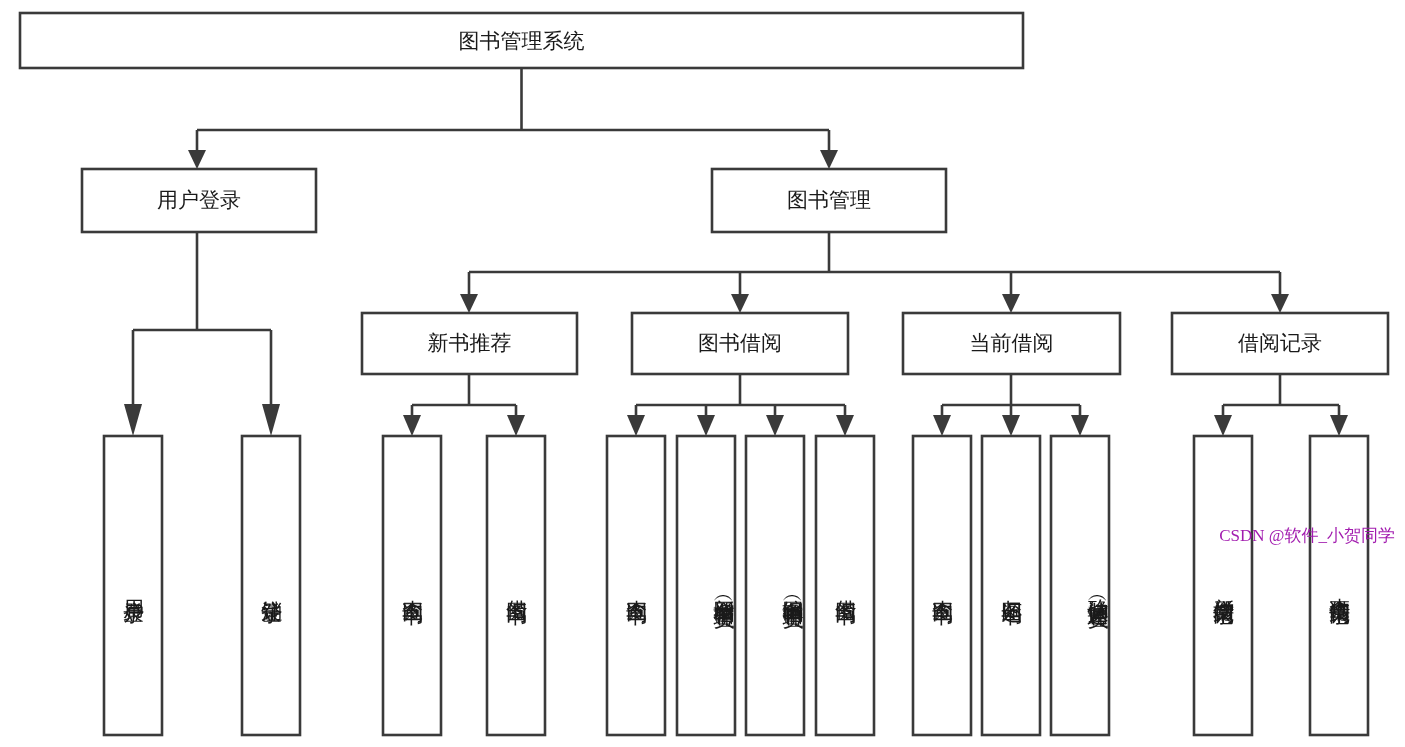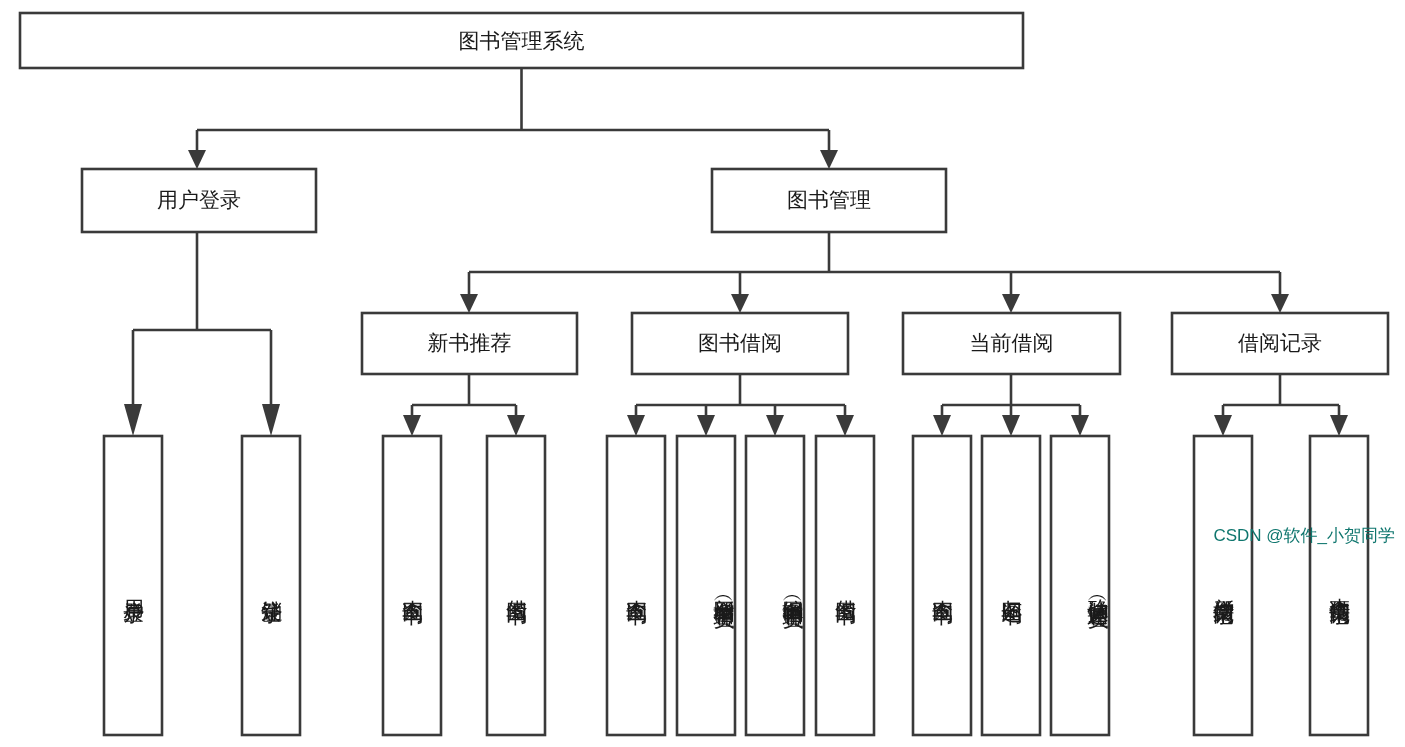--- a/index.html
+++ b/index.html
@@ -63,23 +63,23 @@
     white-space: nowrap;
     display: flex;
     align-items: center;
     justify-content: center;
     pointer-events: none;
   }
   .watermark {
     position: absolute;
     right: 10px;
     bottom: 4px;
-    font-family: Liberation Sans, sans-serif;
+    font-family: Liberation Serif, serif;
     font-size: 17px;
-    color: #0f766e;
+    color: #a21caf;
     white-space: nowrap;
   }
 </style>
 </head>
 <body>
 
 <div id="diagram-root">
 
   <svg class="diagram-canvas" viewBox="0 0 1405 747" xmlns="http://www.w3.org/2000/svg">
 

